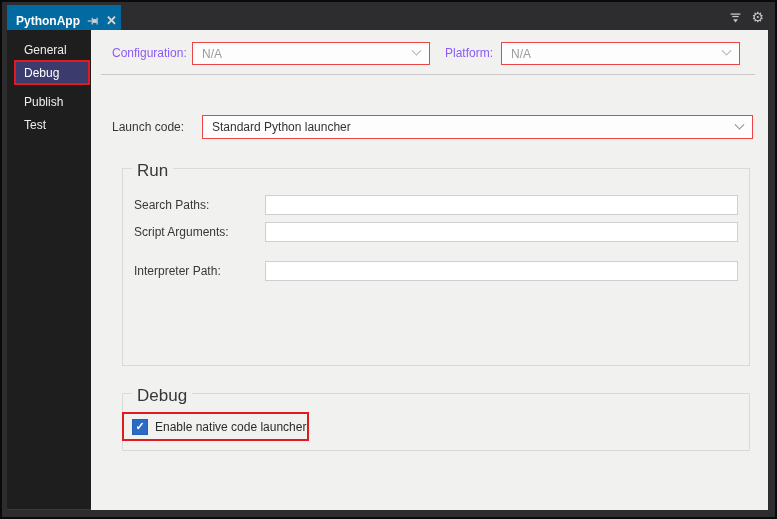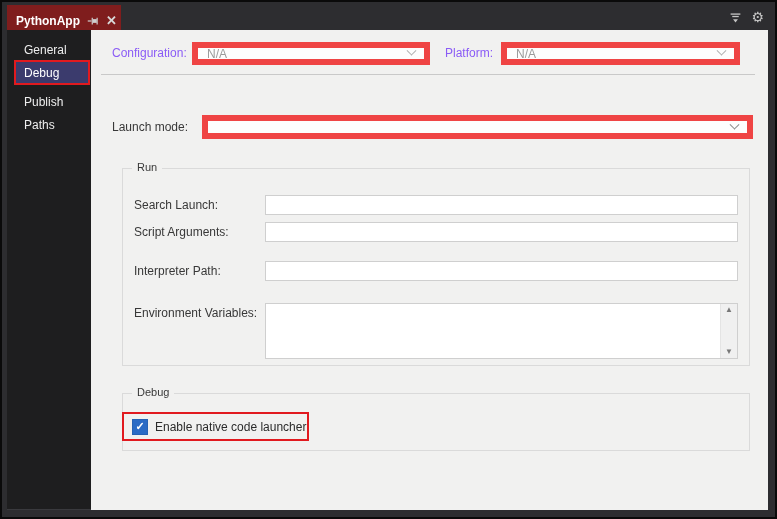--- a/index.html
+++ b/index.html
@@ -5,21 +5,21 @@
   * { margin:0; padding:0; box-sizing:border-box; }
   body { background:#555; font-family:"Liberation Sans", sans-serif; }
   .window {
     position:relative; width:777px; height:519px;
     background:#2d2d30; border:2px solid #0a0a0a; overflow:hidden;
   }
 
   
   .tab {
     position:absolute; left:5px; top:3px; height:25px; width:114px;
-    background:#7f1d1d; display:flex; align-items:center;
+    background:#0369a1; display:flex; align-items:center;
     padding:6px 6px 0 9px; gap:7px; cursor:default;
   }
   .tab-title { color:#ffffff; font-size:12px; font-weight:600; white-space:nowrap; }
   .tab-icon { display:flex; align-items:center; color:#d0d0d0; }
   .close-glyph { color:#d8d8d8; font-size:13px; font-weight:bold; line-height:1; }
   .window-icons {
     position:absolute; right:11px; top:8px; display:flex; gap:9px; align-items:center;
   }
   .gear-glyph { color:#c5c5c5; font-size:14px; line-height:1; }
 
@@ -42,39 +42,39 @@
   
   .content {
     position:absolute; left:89px; top:28px; right:7px; bottom:7px;
     background:#f1f1f0; color:#383838;
   }
   .field-label { font-size:12px; color:#383838; white-space:nowrap; }
   .disabled-label { color:#8b5cf6; }
 
   .select {
     position:absolute; height:23px; background:#fdfdfd;
-    border:6px solid #ef4444; display:flex; align-items:center;
+    border:1px solid #ef4444; display:flex; align-items:center;
     padding:0 9px; font-size:12px; color:#333; cursor:pointer;
   }
   .select.disabled { color:#9b9b9b; cursor:default; }
   .chevron {
     margin-left:auto; width:7px; height:7px;
     border-right:1px solid #8a8a8a; border-bottom:1px solid #8a8a8a;
     transform:rotate(45deg) translate(-2px,-2px);
   }
   .select.disabled .chevron { border-color:#b0b0b0; }
 
   .separator { position:absolute; left:10px; right:13px; top:44px; height:1px; background:#c9c9c9; }
 
   .group {
     position:absolute; border:1px solid #dadada;
   }
   .group-legend {
     position:absolute; top:-8px; left:9px; background:#f1f1f0;
-    padding:0 5px; font-size:11px; color:#383838;
+    padding:0 5px; font-size:17px; color:#383838;
   }
   .grow { position:absolute; left:0; right:0; }
   .grow .field-label { position:absolute; left:11px; top:3px; }
   .text-input {
     position:absolute; left:142px; width:473px; height:20px;
     border:1px solid #cfcfcf; background:#ffffff;
     font-family:"Liberation Sans", sans-serif; font-size:12px; color:#333;
     padding:0 5px; outline:none;
   }
   .env-box {
@@ -131,73 +131,64 @@
         <polygon points="5,10 11,10 8,14" fill="#c5c5c5"></polygon>
       </svg>
     </span>
     <span class="gear-glyph">⚙</span>
   </div>
 
   <div class="sidebar">
     <div class="nav-item" style="top:9px;text-align:right;">General</div>
     <div class="nav-item selected" style="top:30px;">Debug</div>
     <div class="nav-item" style="top:61px;">Publish</div>
-    <div class="nav-item" style="top:84px;">Paths</div>
+    <div class="nav-item" style="top:84px;">Test</div>
   </div>
 
   <div class="content">
 
     <span class="field-label disabled-label" style="position:absolute;left:21px;top:16px;">Configuration:</span>
     <div class="select disabled" style="left:101px;top:12px;width:238px;">
       <span>N/A</span>
       <span class="chevron"></span>
     </div>
 
     <span class="field-label disabled-label" style="position:absolute;left:354px;top:16px;text-align:right;">Platform:</span>
     <div class="select disabled" style="left:410px;top:12px;width:239px;">
       <span>N/A</span>
       <span class="chevron"></span>
     </div>
 
     <div class="separator"></div>
 
-    <span class="field-label" style="position:absolute;left:21px;top:90px;">Launch mode:</span>
+    <span class="field-label" style="position:absolute;left:21px;top:90px;">Launch code:</span>
     <div class="select" style="left:111px;top:85px;width:551px;height:24px;">
+      <span>Standard Python launcher</span>
       <span class="chevron"></span>
     </div>
 
     <div class="group" style="left:31px;top:138px;width:628px;height:198px;">
       <span class="group-legend">Run</span>
 
       <div class="grow" style="top:26px;height:22px;">
-        <span class="field-label">Search Launch:</span>
+        <span class="field-label">Search Paths:</span>
         <input class="text-input" style="top: 0px;" value="">
       </div>
 
       <div class="grow" style="top:53px;height:22px;">
         <span class="field-label">Script Arguments:</span>
         <input class="text-input" style="top: 0px;" value="">
       </div>
 
       <div class="grow" style="top:92px;height:22px;">
         <span class="field-label">Interpreter Path:</span>
         <input class="text-input" style="top: 0px;" value="">
       </div>
 
 
-      <div class="grow" style="top:134px;height:58px;">
-        <span class="field-label">Environment Variables:</span>
-        <div class="env-box" style="top:0;">
-          <textarea class="env-text" style=""></textarea>
-          <div class="vscrollbar">
-            <span class="scroll-arrow">▲</span>
-            <span class="scroll-arrow">▼</span>
-          </div>
-        </div>
-      </div>
     </div>
 
     <div class="group" style="left:31px;top:363px;width:628px;height:58px;">
       <span class="group-legend">Debug</span>
 
       <div class="annotated-check-row">
         <span class="checkbox">
           <span class="check-glyph">✓</span>
         </span>
         <span class="checkbox-label">Enable native code launcher</span>

